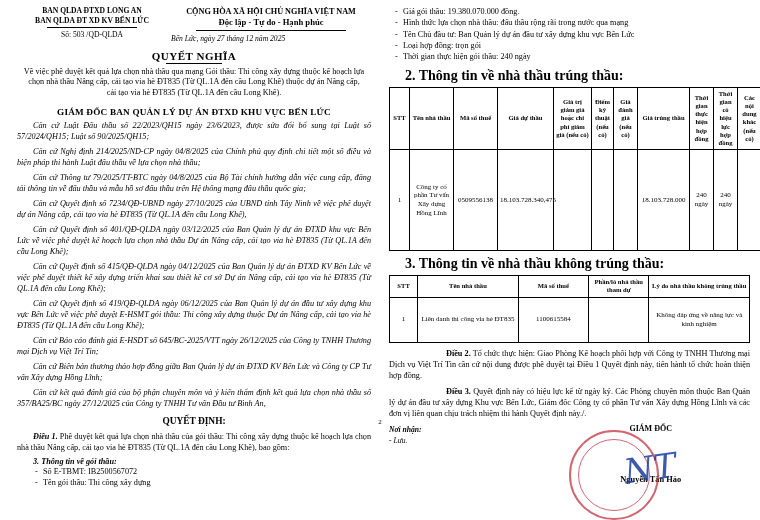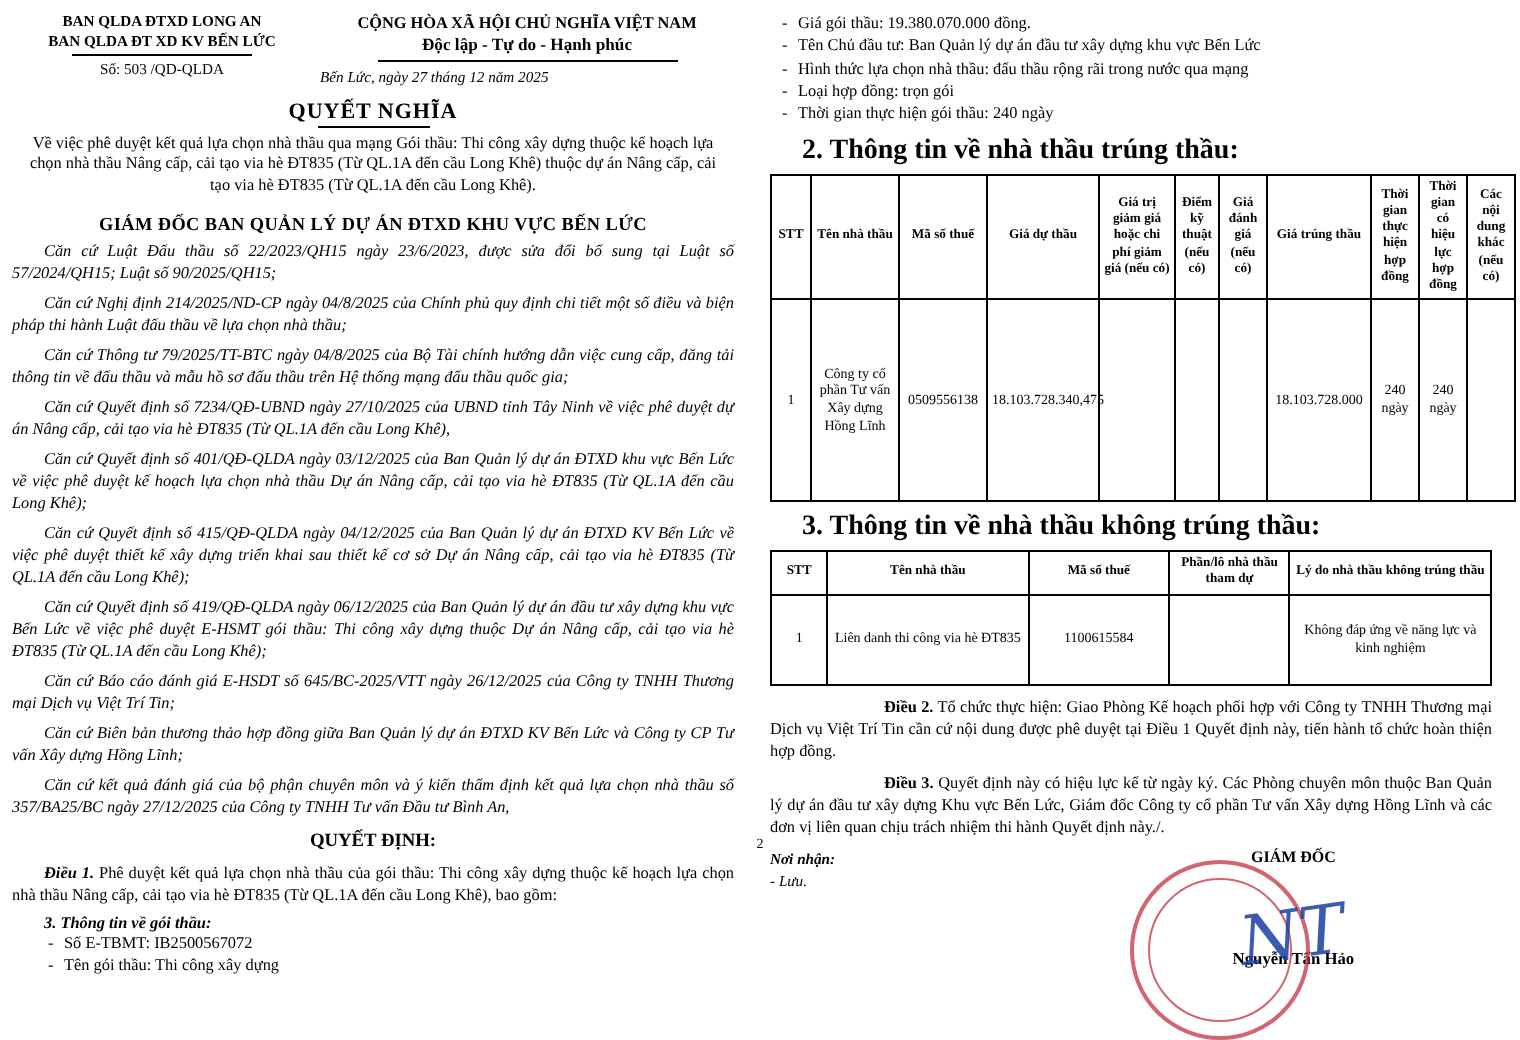--- a/index.html
+++ b/index.html
@@ -12,21 +12,21 @@
     height: 520px;
     font-family: "Liberation Serif", serif;
     color: #000000;
     overflow: hidden;
   }
   .page {
     position: relative;
     width: 760px;
     height: 428px;
     box-sizing: border-box;
-    padding: 6px 10px 0 6px;
+    padding: 6px 10px 0 17px;
   }
   .cols {
     display: flex;
     gap: 10px;
     height: 500px;
   }
   .col {
     width: 365px;
     box-sizing: border-box;
   }
@@ -280,22 +280,22 @@
       </div>
 
       <div class="sub-h">3. Thông tin về gói thầu:</div>
       <div class="bullet">Số E-TBMT: IB2500567072</div>
       <div class="bullet">Tên gói thầu: Thi công xây dựng</div>
     </div>
 
     <div class="col col-right">
 
       <div class="rb">Giá gói thầu: 19.380.070.000 đồng.</div>
+      <div class="rb">Hình thức lựa chọn nhà thầu: đấu thầu rộng rãi trong nước qua mạng</div>
       <div class="rb">Tên Chủ đầu tư: Ban Quản lý dự án đầu tư xây dựng khu vực Bến Lức</div>
-      <div class="rb">Hình thức lựa chọn nhà thầu: đấu thầu rộng rãi trong nước qua mạng</div>
       <div class="rb">Loại hợp đồng: trọn gói</div>
       <div class="rb">Thời gian thực hiện gói thầu: 240 ngày</div>
 
       <div class="sec-h">2. Thông tin về nhà thầu trúng thầu:</div>
 
       <table class="t">
         <colgroup>
           <col style="width:20px">
             <col style="width:44px">
             <col style="width:44px">

